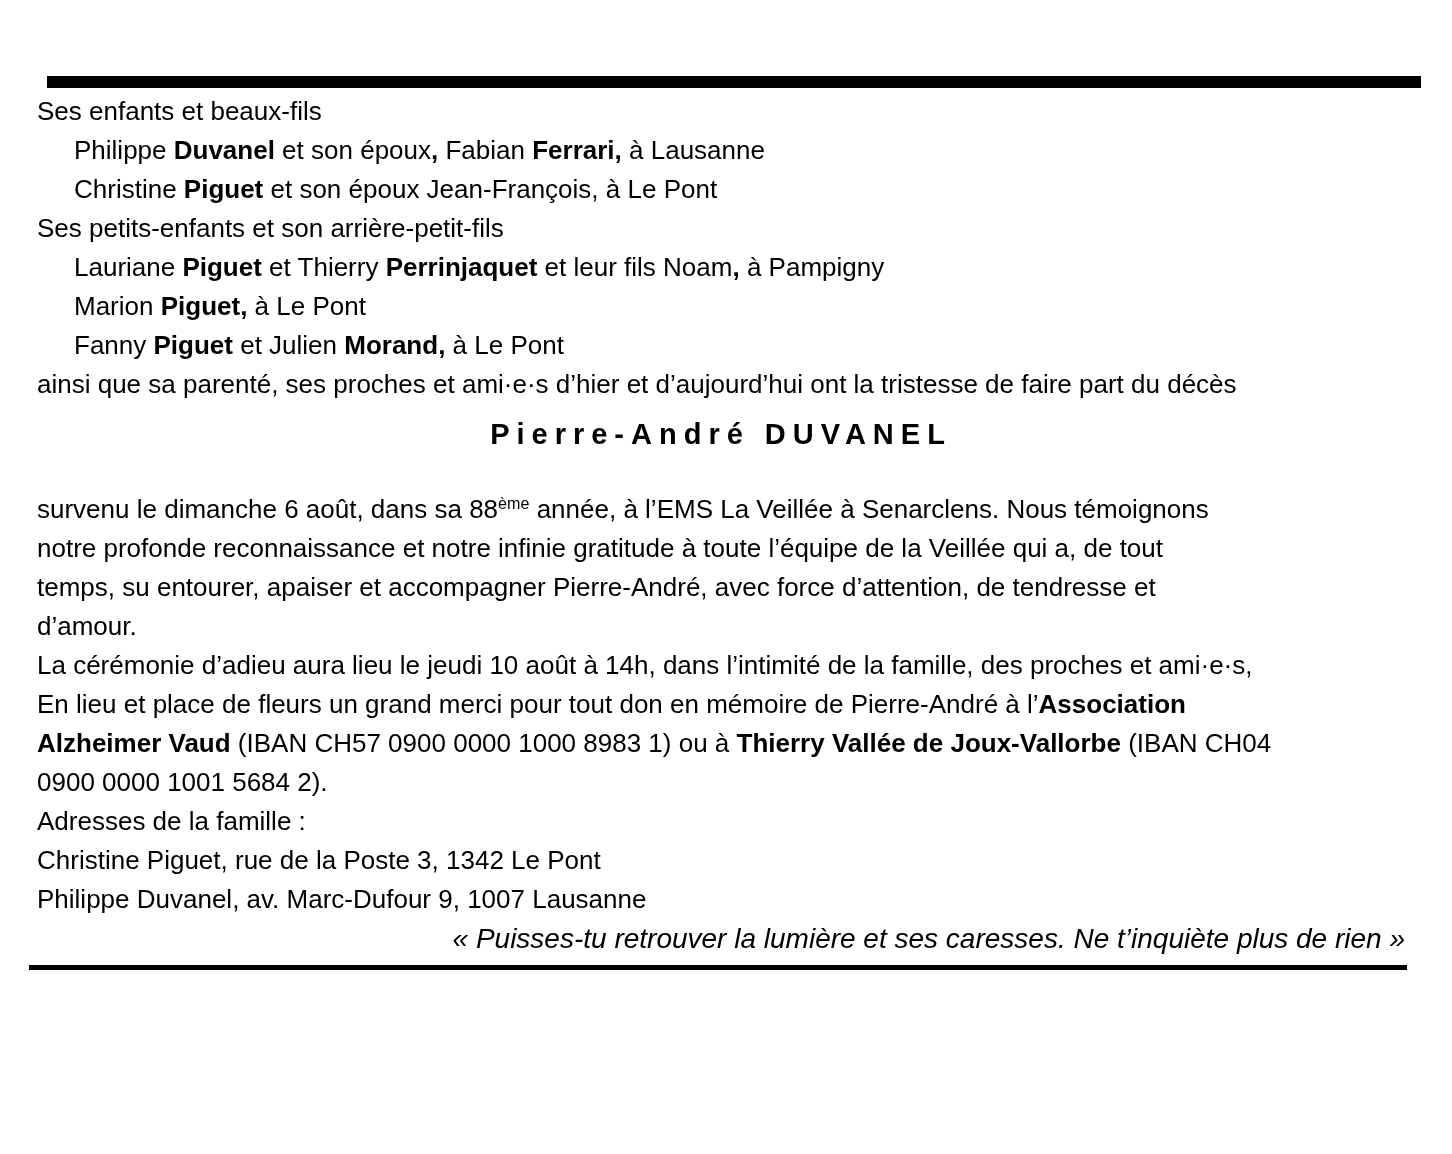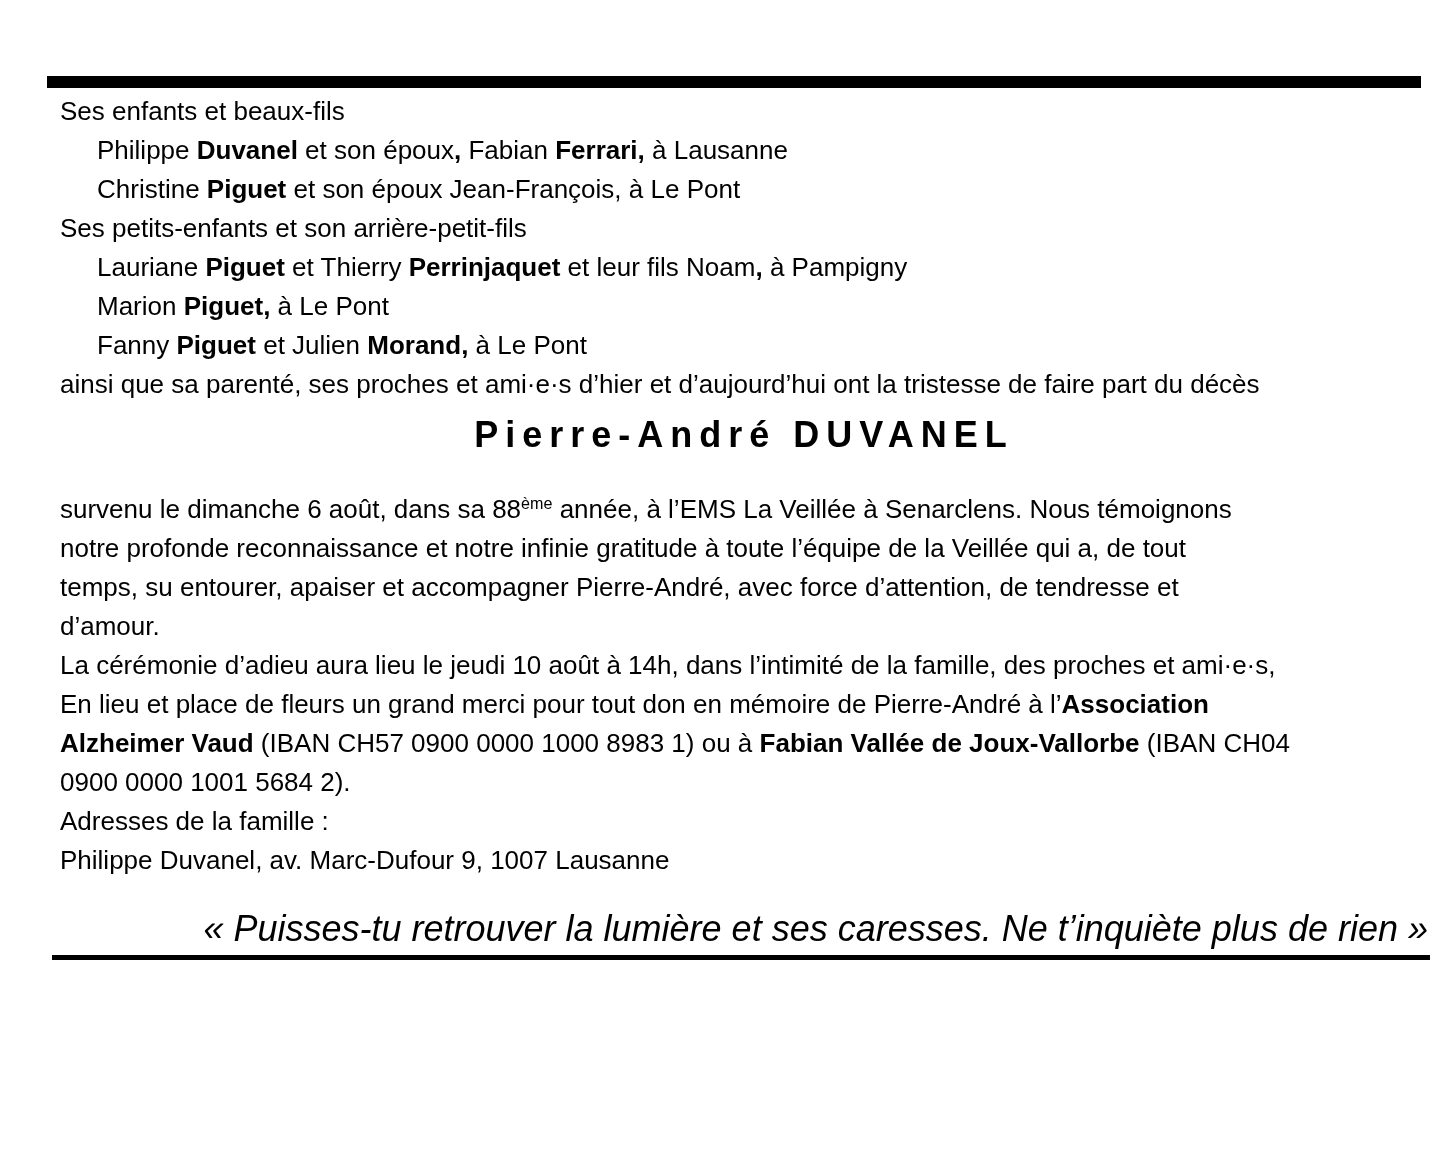--- a/index.html
+++ b/index.html
@@ -19,21 +19,21 @@
   .top-rule {
     position: absolute;
     left: 47px;
     top: 76px;
     width: 1374px;
     height: 12px;
     background: #000000;
   }
   .content {
     position: absolute;
-    left: 60px;
+    left: 37px;
     top: 92px;
     width: 1368px;
     font-size: 26px;
     line-height: 39px;
     color: #000000;
   }
   .doc-line {
     white-space: nowrap;
   }
   .doc-line.indented {
@@ -45,32 +45,31 @@
   sup {
     font-size: 0.62em;
     line-height: 0;
     vertical-align: baseline;
     position: relative;
     top: -0.55em;
   }
   .deceased-title {
     text-align: center;
     font-weight: bold;
-    font-size: 36px;
+    font-size: 29px;
     letter-spacing: 7px;
     line-height: 39px;
     margin-top: 11px;
     margin-bottom: 36px;
     white-space: nowrap;
   }
   .closing-quote {
-    margin-top: 29px;
     text-align: right;
     font-style: italic;
-    font-size: 36px;
+    font-size: 28px;
     line-height: 39px;
     white-space: nowrap;
   }
   .bottom-rule {
     margin-top: 7px;
     margin-left: -8px;
     width: 1378px;
     height: 5px;
     background: #000000;
   }
@@ -97,23 +96,24 @@
 
     <div class="deceased-title">Pierre-André DUVANEL</div>
 
     <div>
         <div class="doc-line"><span>survenu le dimanche 6 août, dans sa 88</span><sup>ème</sup><span> année, à l’EMS La Veillée à Senarclens. Nous témoignons</span></div>
         <div class="doc-line"><span>notre profonde reconnaissance et notre infinie gratitude à toute l’équipe de la Veillée qui a, de tout</span></div>
         <div class="doc-line"><span>temps, su entourer, apaiser et accompagner Pierre-André, avec force d’attention, de tendresse et</span></div>
         <div class="doc-line"><span>d’amour.</span></div>
         <div class="doc-line"><span>La cérémonie d’adieu aura lieu le jeudi 10 août à 14h, dans l’intimité de la famille, des proches et ami·e·s,</span></div>
         <div class="doc-line"><span>En lieu et place de fleurs un grand merci pour tout don en mémoire de Pierre-André à l’</span><span class="bold">Association</span></div>
-        <div class="doc-line"><span class="bold">Alzheimer Vaud</span><span> (IBAN CH57 0900 0000 1000 8983 1) ou à </span><span class="bold">Fabian Vallée de Joux-Vallorbe</span><span> (IBAN CH04</span></div>
+        <div class="doc-line"><span class="bold">Alzheimer Vaud</span><span> (IBAN CH57 0900 0000 1000 8983 1) ou à </span><span class="bold">Thierry Vallée de Joux-Vallorbe</span><span> (IBAN CH04</span></div>
         <div class="doc-line"><span>0900 0000 1001 5684 2).</span></div>
         <div class="doc-line"><span>Adresses de la famille :</span></div>
+        <div class="doc-line"><span>Christine Piguet, rue de la Poste 3, 1342 Le Pont</span></div>
         <div class="doc-line"><span>Philippe Duvanel, av. Marc-Dufour 9, 1007 Lausanne</span></div>
       </div>
 
     <div class="closing-quote">« Puisses-tu retrouver la lumière et ses caresses. Ne t’inquiète plus de rien »</div>
 
     <div class="bottom-rule"></div>
 
   </div>
 
 </div>

